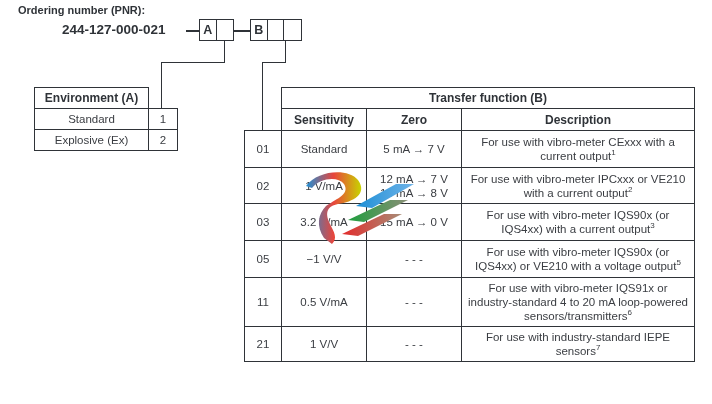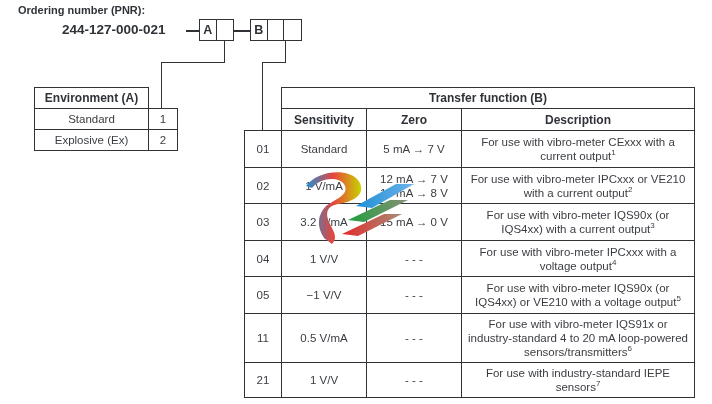--- a/index.html
+++ b/index.html
@@ -108,28 +108,20 @@
         <td class="desc"><span>For use with vibro-meter IPCxxx or VE210 with a current output</span><sup>2</sup></td>
       </tr>
       <tr style="height: 37px;">
         <td class="code">03</td>
         <td class="sens">3.2 V/mA</td>
         <td class="zero">
           <span class="zline">15 mA → 0 V</span>
         </td>
         <td class="desc"><span>For use with vibro-meter IQS90x (or IQS4xx) with a current output</span><sup>3</sup></td>
       </tr>
-      <tr style="height: 36px;">
-        <td class="code">04</td>
-        <td class="sens">1 V/V</td>
-        <td class="zero">
-          <span class="zline">- - -</span>
-        </td>
-        <td class="desc"><span>For use with vibro-meter IPCxxx with a voltage output</span><sup>4</sup></td>
-      </tr>
       <tr style="height: 37px; margin-left: 7px;">
         <td class="code">05</td>
         <td class="sens">−1 V/V</td>
         <td class="zero">
           <span class="zline">- - -</span>
         </td>
         <td class="desc"><span>For use with vibro-meter IQS90x (or IQS4xx) or VE210 with a voltage output</span><sup>5</sup></td>
       </tr>
       <tr style="height: 49px;">
         <td class="code">11</td>

